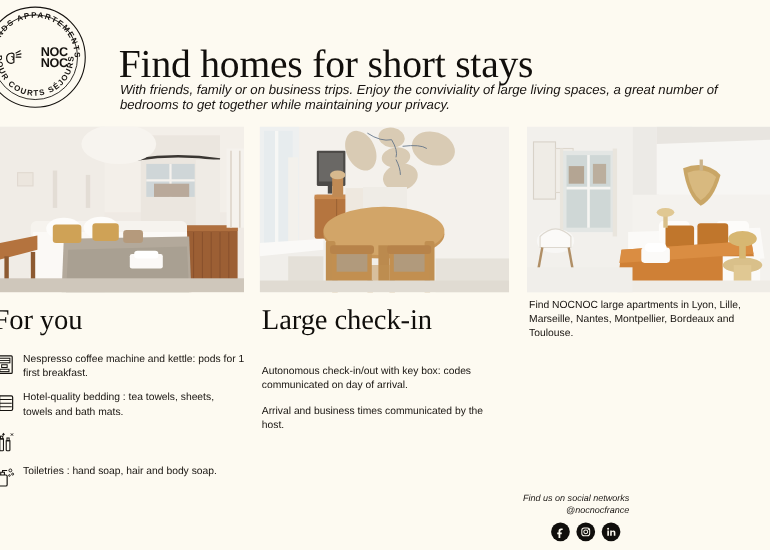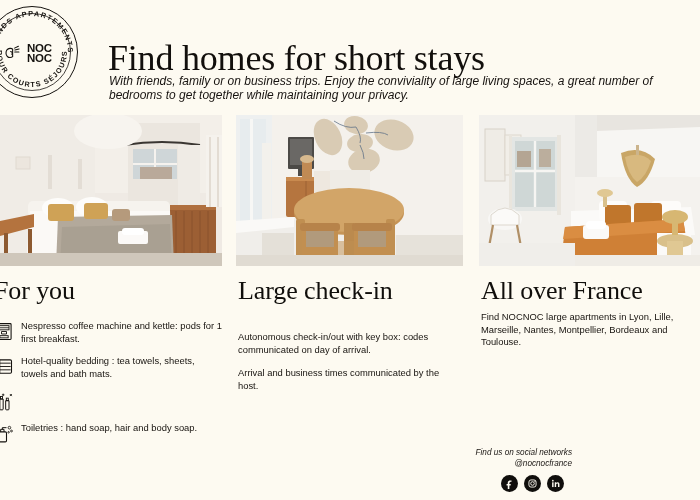--- a/index.html
+++ b/index.html
@@ -15,21 +15,21 @@
   
   .header{position:absolute;left:0;top:0;width:700px;height:115px;}
 
   .logo-wrap{position:absolute;left:-14px;top:6px;width:100px;height:100px;}
   .logo-circle{
     position:absolute;left:0;top:0;width:92px;height:92px;border-radius:50%;
     border:1.3px solid #15120f;box-sizing:border-box;background:transparent;
   }
   .logo-svg{position:absolute;left:0;top:0;width:92px;height:92px;}
   .logo-mark{position:absolute;left:17px;top:34px;width:62px;height:26px;
-    display:flex;align-items:center;gap:3px;text-align:right;}
+    display:flex;align-items:center;gap:13px;text-align:right;}
   .knock-icon{width:21px;height:22px;position:relative;flex:0 0 auto;}
   .nocnoc-text{font-family:"Liberation Sans",sans-serif;font-weight:bold;
     font-size:11.5px;line-height:10.5px;letter-spacing:-0.3px;color:#15120f;}
 
   .headline{
     position:absolute;left:108px;top:14px;width:560px;
     font-family:"Liberation Serif", serif;
     font-size:36px;line-height:40px;font-weight:400;letter-spacing:-0.2px;
     color:#120f0c;
   }
@@ -342,21 +342,20 @@
       </ul>
     </div>
 
     <div class="col c2">
       <h2 class="col-title">Large check-in</h2>
       <p class="para first-para">Autonomous check-in/out with key box: codes communicated on day of arrival.</p>
       <p class="para">Arrival and business times communicated by the host.</p>
     </div>
 
     <div class="col c3">
-      <h2 class="col-title">All over France</h2>
       <p class="para first-para">Find NOCNOC large apartments in Lyon, Lille, Marseille, Nantes, Montpellier, Bordeaux and Toulouse.</p>
     </div>
 
     <div class="social">
       <div class="social-line">Find us on social networks</div>
       <div class="social-line">@nocnocfrance</div>
       <div class="social-icons">
         <a class="si">
           <svg width="11" height="11" viewBox="0 0 24 24">
             <path d="M14.2 8.3h2.2V5.4c-.4-.05-1.7-.17-3.2-.17-3.2 0-5 1.9-5 5.4v2.6H5.6v3.3h2.6v8.2h3.5v-8.2h2.7l.4-3.3h-3.1v-2.3c0-1 .3-1.6 1.5-1.6z" fill="#fdfaf1"></path>

